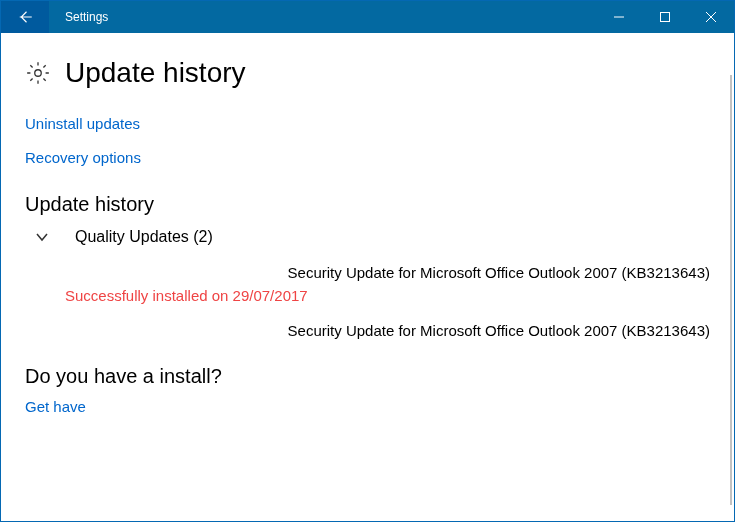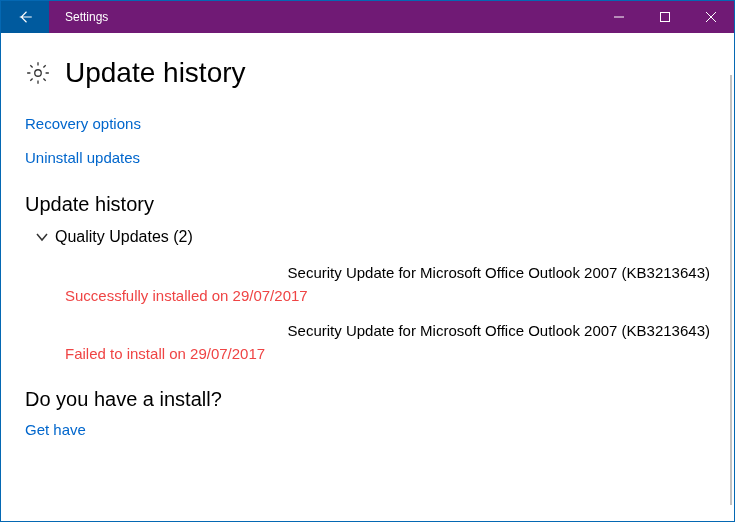--- a/index.html
+++ b/index.html
@@ -7,21 +7,21 @@
       width: 735px;
       height: 522px;
       font-family: "Segoe UI", Tahoma, sans-serif;
       background: #ffffff;
       border: 1px solid #0468b3;
       overflow: hidden;
       position: relative;
     }
     .titlebar {
       height: 32px;
-      background: #701a75;
+      background: #0369a1;
       color: #ffffff;
       display: flex;
       align-items: stretch;
     }
     .back-btn {
       width: 48px;
       display: flex;
       align-items: center;
       justify-content: center;
       background: #005a9e;
@@ -74,21 +74,21 @@
     .section-heading {
       font-size: 20px;
       font-weight: 400;
       color: #000;
       margin-top: 26px;
       margin-bottom: 10px;
     }
     .collapsible-row {
       display: flex;
       align-items: center;
-      gap: 6px;
+      gap: 26px;
       cursor: pointer;
       padding: 2px 0 8px 10px;
       font-size: 16px;
       color: #000;
     }
     .collapsible-row svg { width: 14px; height: 14px; stroke: #333; stroke-width: 1.5; fill: none; }
     .update-item {
       padding-left: 40px;
       margin-top: 10px;
       margin-bottom: 18px;
@@ -144,39 +144,38 @@
 
 <div class="content">
   <div class="page-header">
     <svg viewBox="0 0 24 24">
       <circle cx="12" cy="12" r="3"></circle>
       <path d="M12 2v3M12 19v3M4.9 4.9l2.1 2.1M17 17l2.1 2.1M2 12h3M19 12h3M4.9 19.1L7 17M17 7l2.1-2.1"></path>
     </svg>
     <div class="page-title">Update history</div>
   </div>
 
+  <div class="link-block"><span class="link">Uninstall updates</span></div>
   <div class="link-block"><span class="link">Recovery options</span></div>
-  <div class="link-block"><span class="link">Uninstall updates</span></div>
 
   <div class="section-heading">Update history</div>
 
   <div class="collapsible-row">
     <svg viewBox="0 0 14 14">
         <path d="M2 4l5 6 5-6"></path>
       </svg>
     <span>Quality Updates (2)</span>
   </div>
 
   <div class="update-item">
     <div class="update-title">Security Update for Microsoft Office Outlook 2007 (KB3213643)</div>
     <div class="update-status">Successfully installed on 29/07/2017</div>
   </div>
 
   <div class="update-item">
     <div class="update-title">Security Update for Microsoft Office Outlook 2007 (KB3213643)</div>
-    <div class="update-status">Failed to install on 29/07/2017</div>
   </div>
 
   <div class="section-heading">Do you have a install?</div>
   <div class="link-block"><span class="link">Get have</span></div>
 
   <div class="scroll-indicator"></div>
 </div>
 
 </body></html>

